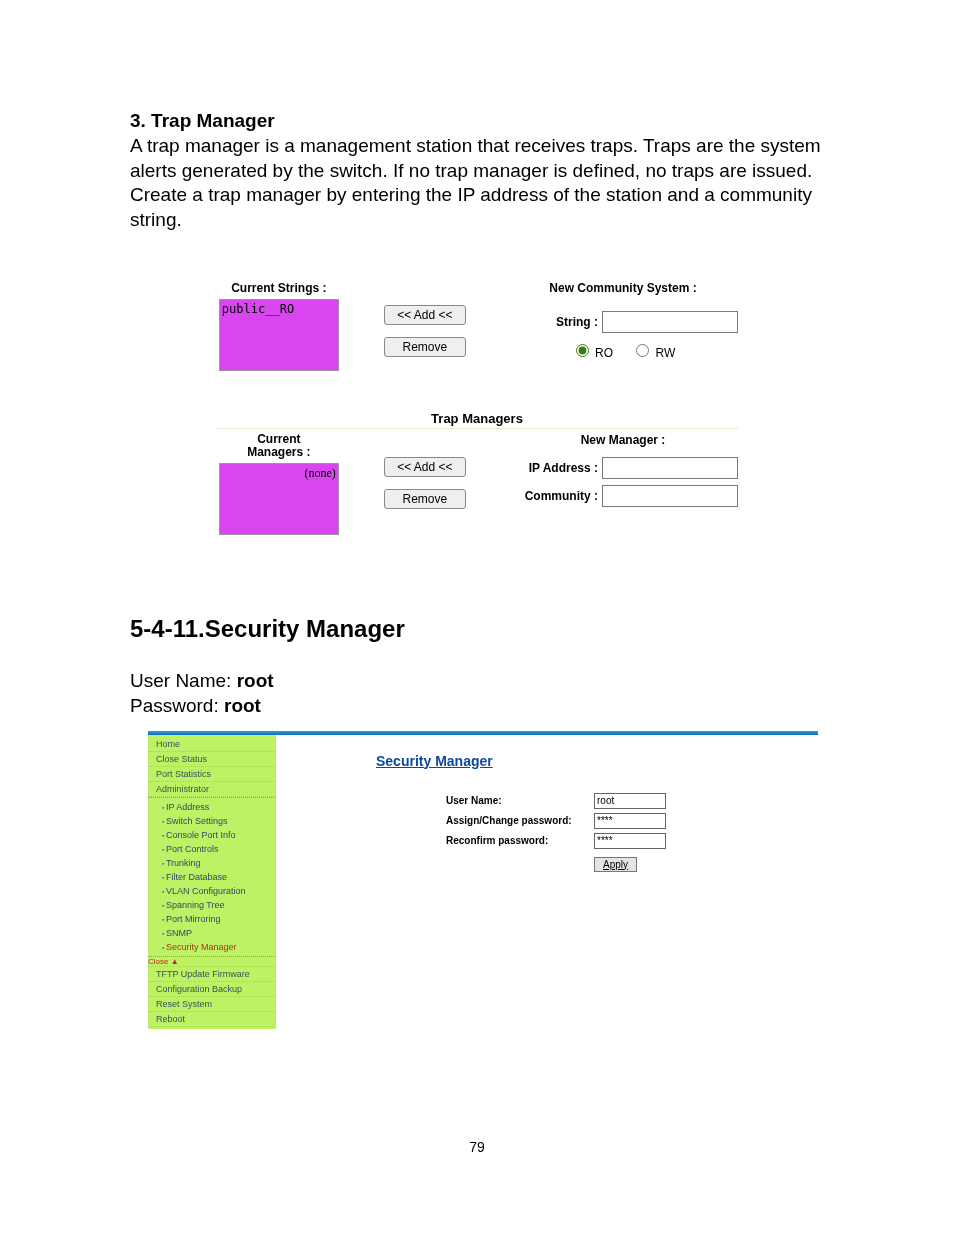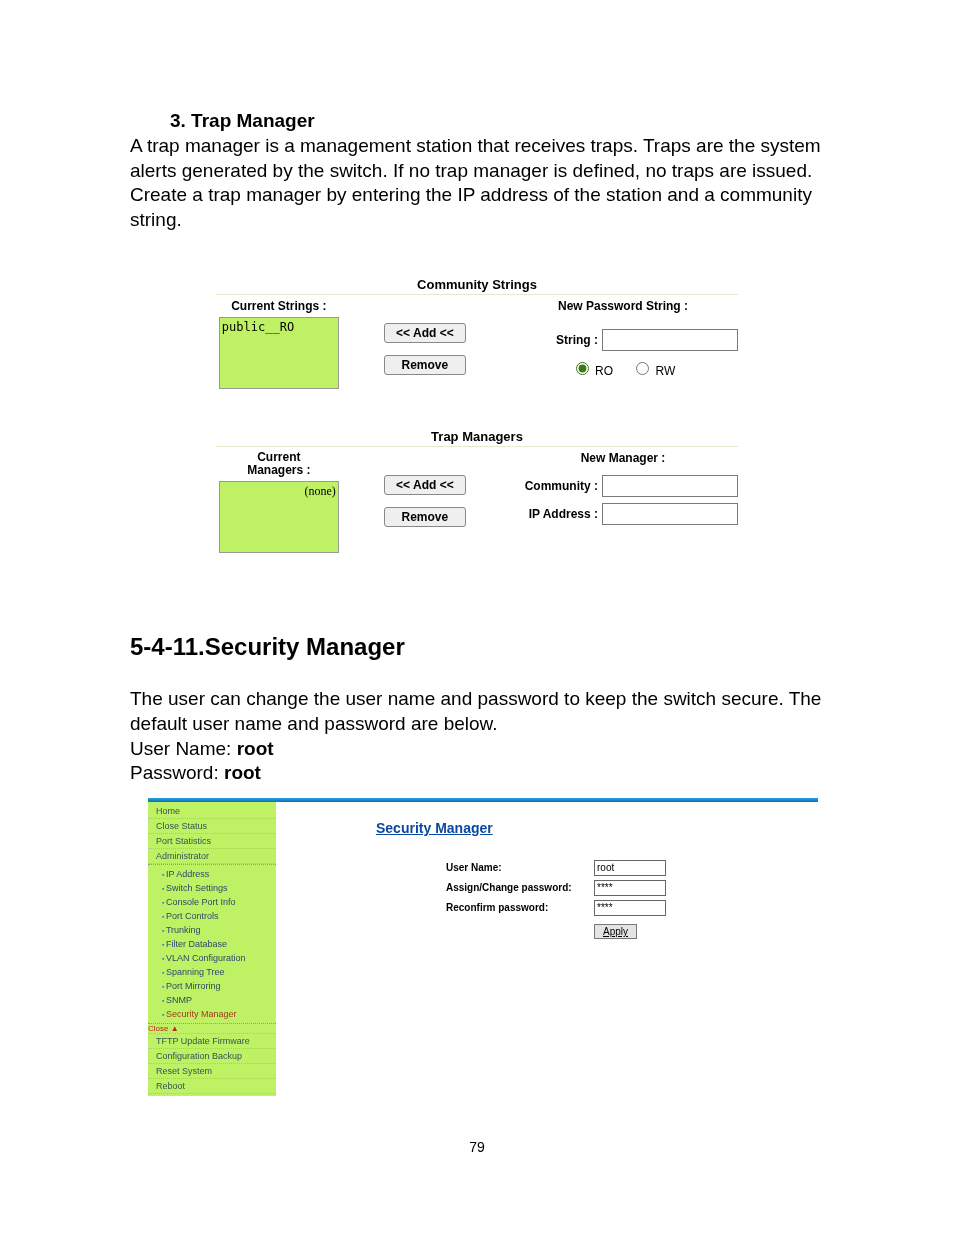--- a/index.html
+++ b/index.html
@@ -13,21 +13,20 @@
     width: 954px;
     height: 1235px;
     box-sizing: border-box;
     padding: 110px 130px 0 130px;
     position: relative;
   }
   .h-bold {
     font-weight: bold;
     font-size: 19px;
     margin-bottom: 2px;
-    margin-left: 40px;
   }
   .body-text {
     font-size: 19px;
     line-height: 1.3;
   }
   .section-title {
     font-weight: bold;
     font-size: 24px;
     margin-top: 50px;
     margin-bottom: 26px;
@@ -70,36 +69,35 @@
     font-weight: bold;
     font-size: 12px;
   }
   .fig1 select, .fig1 .listbox {
     width: 120px;
     height: 72px;
     border: 1px solid #999;
     font-size: 12px;
     font-family: monospace,"Courier New";
     margin-top: 4px;
-    background:#bef264;
+    background:#d946ef;
     box-sizing: border-box;
     padding:2px;
   }
   .btn {
     display: block;
     margin: 4px auto 12px auto;
     padding: 2px 0;
     font-size: 12px;
     background: #efefef;
     border: 1px solid #888;
     border-radius: 3px;
     cursor: pointer;
     width: 82px;
     text-align:center;
-    font-weight:bold;
   }
   .fig1 .inp {
     width: 130px;
     height: 18px;
     border: 1px solid #7a7a7a;
     vertical-align: middle;
     background:#fff;
   }
   .field-row {
     display: flex;
@@ -234,32 +232,31 @@
 </style>
 </head>
 <body>
 
 <div class="page">
 
   <div class="h-bold">3. Trap Manager</div>
   <div class="body-text">A trap manager is a management station that receives traps.  Traps are the system alerts generated by the switch. If no trap manager is defined, no traps are issued. Create a trap manager by entering the IP address of the station and a community string.</div>
 
   <div class="fig1">
-    <div class="panel-title">Community Strings</div>
     <div class="row1">
       <div class="col-left" style="text-align:center;">
         <div class="lbl">Current Strings :</div>
         <div class="listbox" style="margin-left:auto;margin-right:auto;text-align:left;">public__RO</div>
       </div>
       <div class="col-mid">
         <button class="btn">&lt;&lt; Add &lt;&lt;</button>
         <button class="btn">Remove</button>
       </div>
       <div class="col-right">
-        <div class="lbl">New Password String :</div>
+        <div class="lbl">New Community System :</div>
         <div class="field-row" style="margin-top:16px;">
           <div class="flabel">String :</div>
           <input class="inp" type="text" style="">
         </div>
         <div class="radio-row">
           <label><input type="radio" name="rw" checked="" style=""> <span>RO</span></label>
           <label><input type="radio" name="rw" style=""> <span>RW</span></label>
         </div>
       </div>
     </div>
@@ -272,34 +269,33 @@
         <div class="lbl" style="line-height:1.1;">Current<br>Managers :</div>
         <div class="listbox" style="margin-left:auto;margin-right:auto;text-align:right;font-family:Verdana;">(none)</div>
       </div>
       <div class="col-mid">
         <button class="btn">&lt;&lt; Add &lt;&lt;</button>
         <button class="btn">Remove</button>
       </div>
       <div class="col-right">
         <div class="lbl" style="margin-bottom:10px;">New Manager :</div>
         <div class="field-row">
+          <div class="flabel">IP Address :</div>
+          <input class="inp" type="text" style="">
+        </div>
+        <div class="field-row">
           <div class="flabel">Community :</div>
-          <input class="inp" type="text" style="">
-        </div>
-        <div class="field-row">
-          <div class="flabel">IP Address :</div>
           <input class="inp" type="text" style="">
         </div>
       </div>
     </div>
     <div style="height:30px;"></div>
   </div>
 
   <div class="section-title">5-4-11.Security Manager</div>
-  <div class="body-text">The user can change the user name and password to keep the switch secure.  The default user name and password are below.</div>
   <div class="body-text">
     <span>User Name: </span><span class="bold">root</span>
   </div>
   <div class="body-text">
     <span>Password: </span><span class="bold">root</span>
   </div>
 
   <div class="fig2">
     <div class="topline"></div>
     <div class="wrap">

